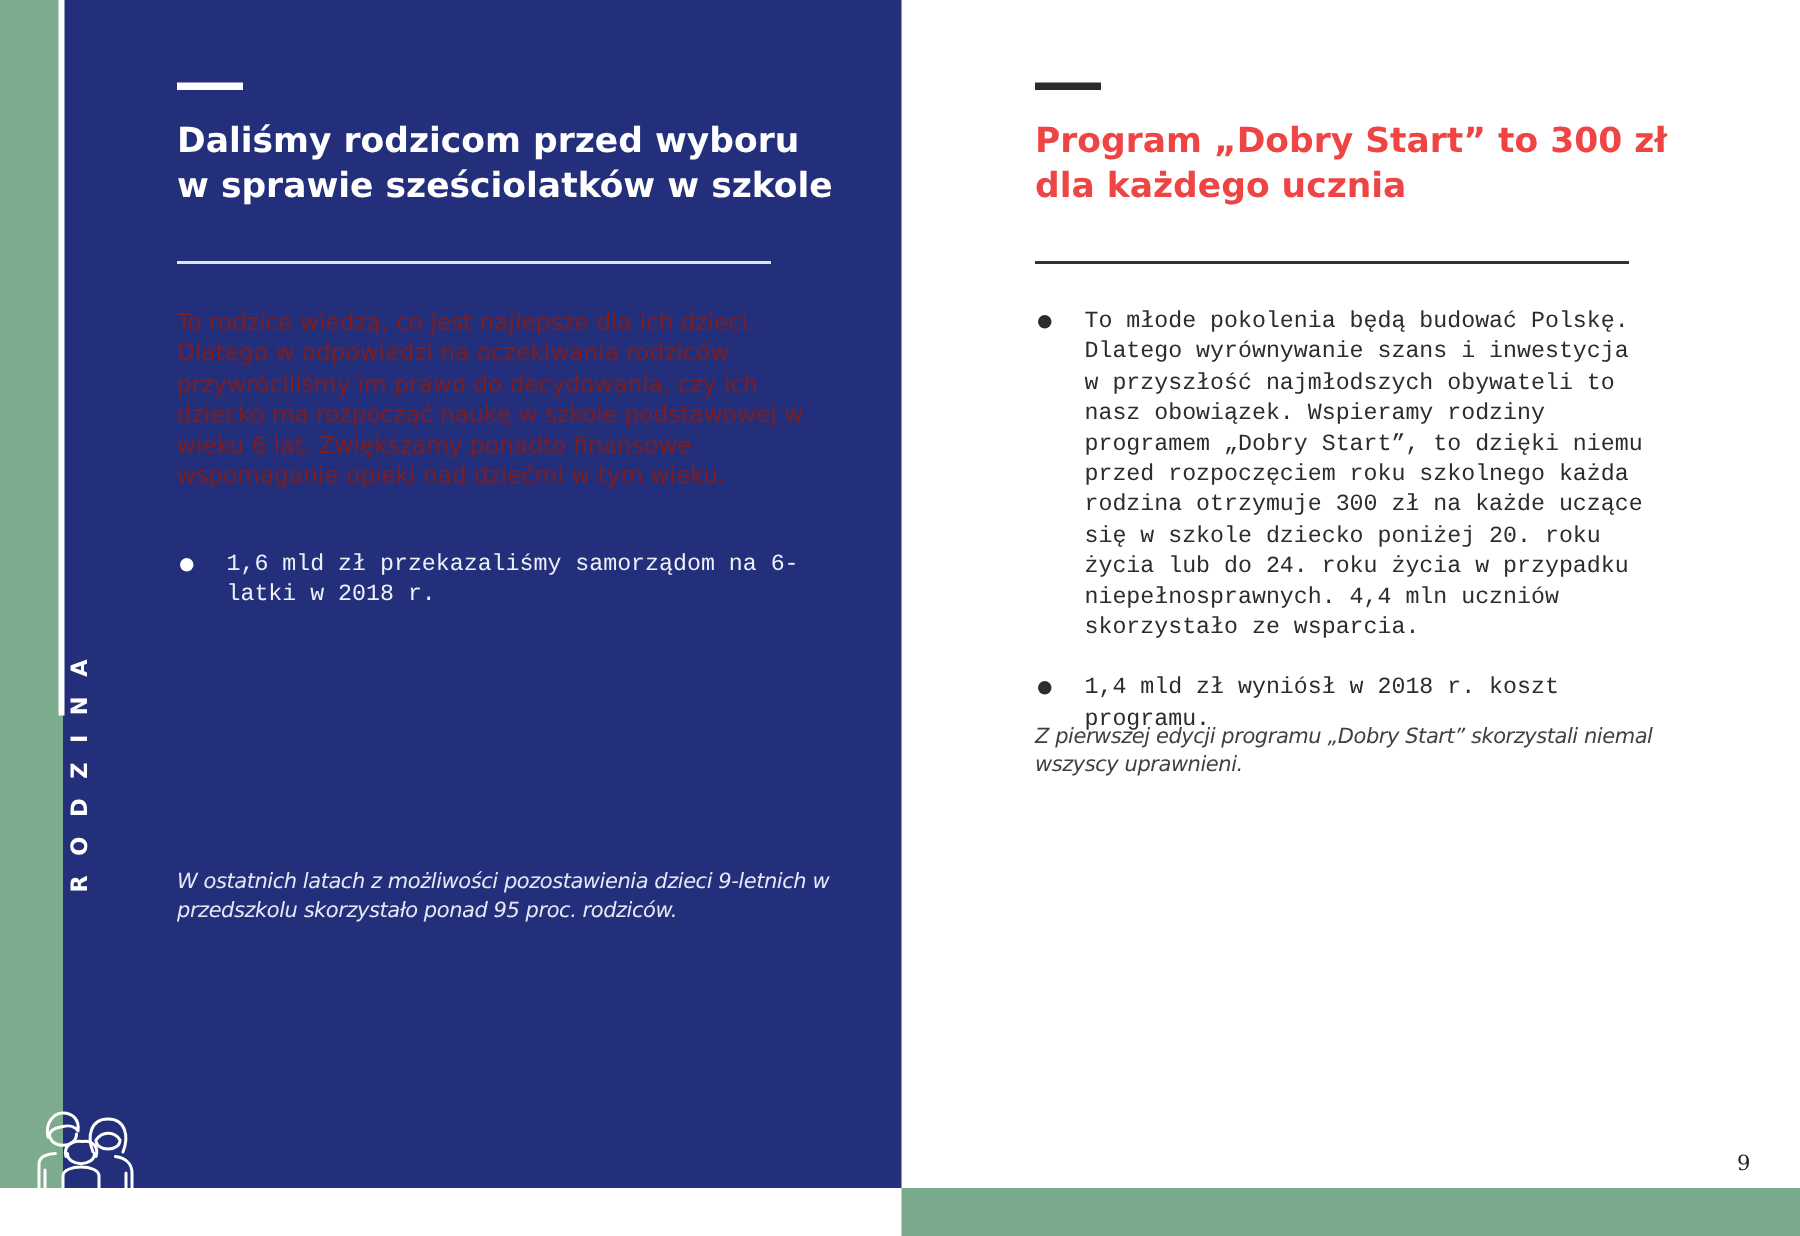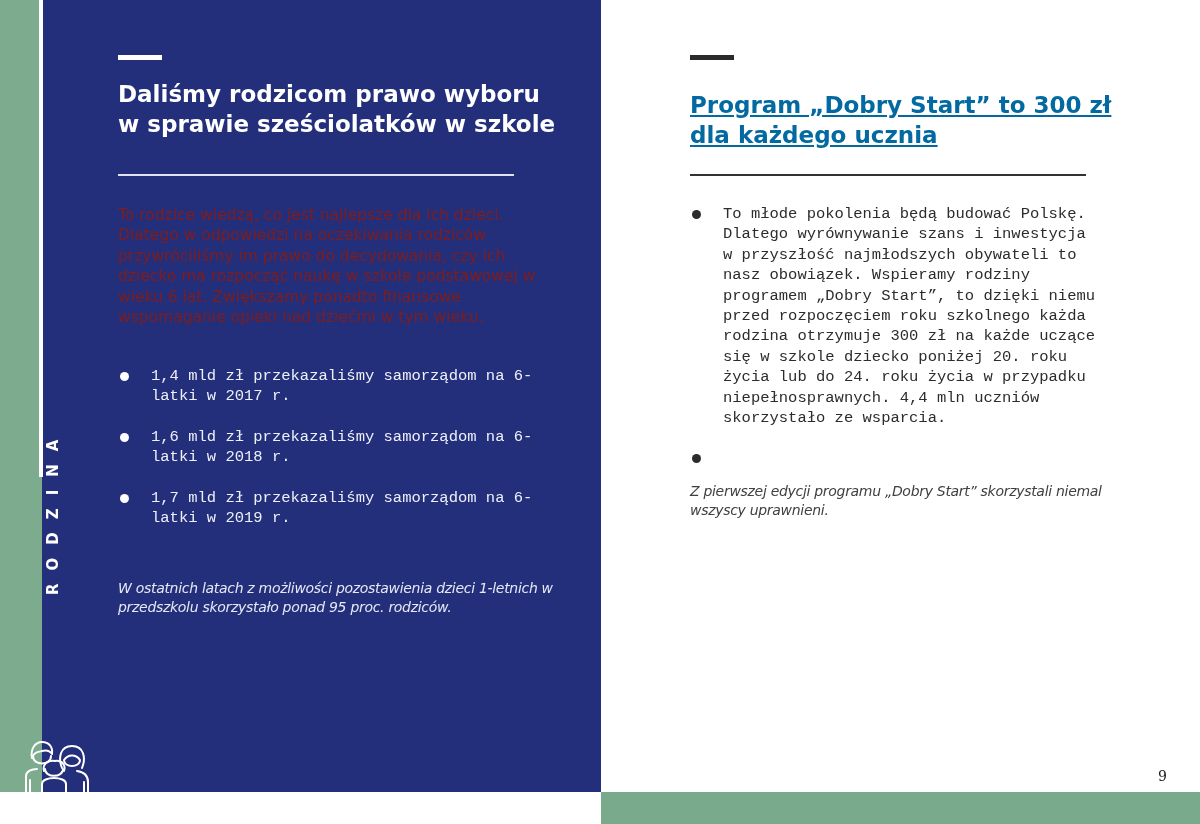--- a/index.html
+++ b/index.html
@@ -19,21 +19,21 @@
   }
 
   .family-icon { position:absolute; left:22px; top:738px; width:68px; height:54px; }
 
   .accent-bar { position:absolute; width:44px; height:5px; }
   .left .accent-bar { left:118px; top:55px; background:#ffffff; }
   .right .accent-bar { left:690px; top:55px; background:#2b2b2b; }
 
   .title { position:absolute; font-weight:bold; font-size:23px; line-height:30px; }
   .left .title { left:118px; top:79px; color:#ffffff; width:440px; }
-  .right .title { left:690px; top:90px; color:#0369a1; width:440px;text-decoration:underline; }
+  .right .title { left:690px; top:79px; color:#ef4444; width:440px; }
 
   .hr { position:absolute; height:1.5px; }
   .left .hr { left:118px; top:174px; width:396px; background:#dfe3f0; }
   .right .hr { left:690px; top:174px; width:396px; background:#333333; }
 
   .body-text { position:absolute; font-size:15.5px; line-height:20.4px; }
   .left .body-text { left:118px; top:205px; width:430px; color:#7f1d1d; }
 
   ul.bullets { position:absolute; list-style:none; }
   .left ul.bullets { left:118px; top:366px; width:440px; color:#eef0f8; }
@@ -72,35 +72,33 @@
   <path d="M55 33 C62 34, 66 38, 66 44 L66 54"></path>
   <path d="M62 54 L62 44"></path>
 
   <path d="M22 33 C20 26, 26 22, 33 23 C40 22, 44 27, 42 33"></path>
   <path d="M23 31 C23 40, 41 40, 41 31"></path>
   <path d="M20 54 L20 46 C20 42, 26 40, 32 40 C38 40, 44 42, 44 46 L44 54"></path>
 </svg>
 
 <section class="left">
   <div class="accent-bar"></div>
-  <h2 class="title">Daliśmy rodzicom prawo wyboru w sprawie sześciolatków w szkole</h2>
+  <h2 class="title">Daliśmy rodzicom przed wyboru w sprawie sześciolatków w szkole</h2>
   <div class="hr"></div>
   <p class="body-text">To rodzice wiedzą, co jest najlepsze dla ich dzieci. Dlatego w odpowiedzi na oczekiwania rodziców przywróciliśmy im prawo do decydowania, czy ich dziecko ma rozpocząć naukę w szkole podstawowej w wieku 6 lat. Zwiększamy ponadto finansowe wspomaganie opieki nad dziećmi w tym wieku.</p>
   <ul class="bullets">
-    <li><span class="dot"></span><span>1,4 mld zł przekazaliśmy samorządom na 6-latki w 2017 r.</span></li>
     <li><span class="dot"></span><span>1,6 mld zł przekazaliśmy samorządom na 6-latki w 2018 r.</span></li>
-    <li><span class="dot"></span><span>1,7 mld zł przekazaliśmy samorządom na 6-latki w 2019 r.</span></li>
   </ul>
-  <p class="note">W ostatnich latach z możliwości pozostawienia dzieci 1-letnich w przedszkolu skorzystało ponad 95 proc. rodziców.</p>
+  <p class="note">W ostatnich latach z możliwości pozostawienia dzieci 9-letnich w przedszkolu skorzystało ponad 95 proc. rodziców.</p>
 </section>
 
 <section class="right">
   <div class="accent-bar"></div>
   <h2 class="title">Program „Dobry Start” to 300 zł dla każdego ucznia</h2>
   <div class="hr"></div>
   <ul class="bullets">
     <li><span class="dot"></span><span>To młode pokolenia będą budować Polskę. Dlatego wyrównywanie szans i inwestycja w przyszłość najmłodszych obywateli to nasz obowiązek. Wspieramy rodziny programem „Dobry Start”, to dzięki niemu przed rozpoczęciem roku szkolnego każda rodzina otrzymuje 300 zł na każde uczące się w szkole dziecko poniżej 20. roku życia lub do 24. roku życia w przypadku niepełnosprawnych. 4,4 mln uczniów skorzystało ze wsparcia.</span></li>
-    <li><span class="dot"></span></li>
+    <li><span class="dot"></span><span>1,4 mld zł wyniósł w 2018 r. koszt programu.</span></li>
   </ul>
   <p class="note">Z pierwszej edycji programu „Dobry Start” skorzystali niemal wszyscy uprawnieni.</p>
 </section>
 
 <div class="page-number">9</div>
 
 </body></html>

